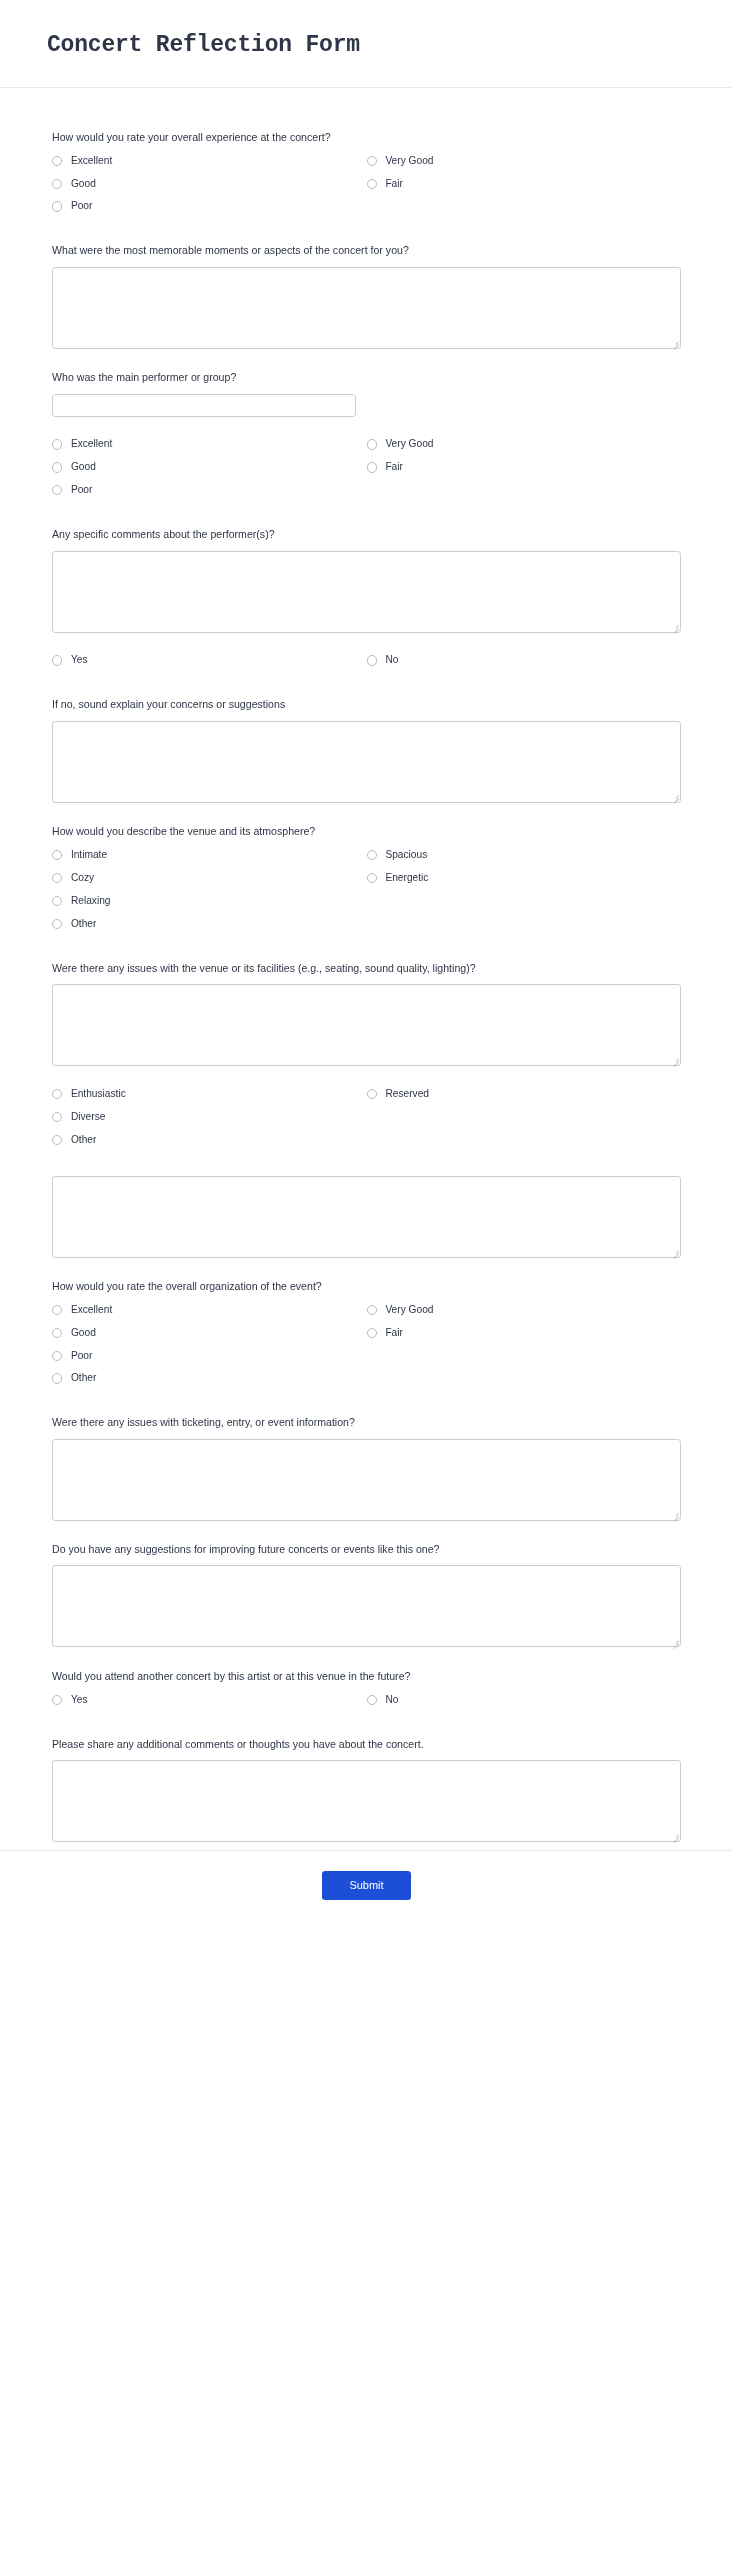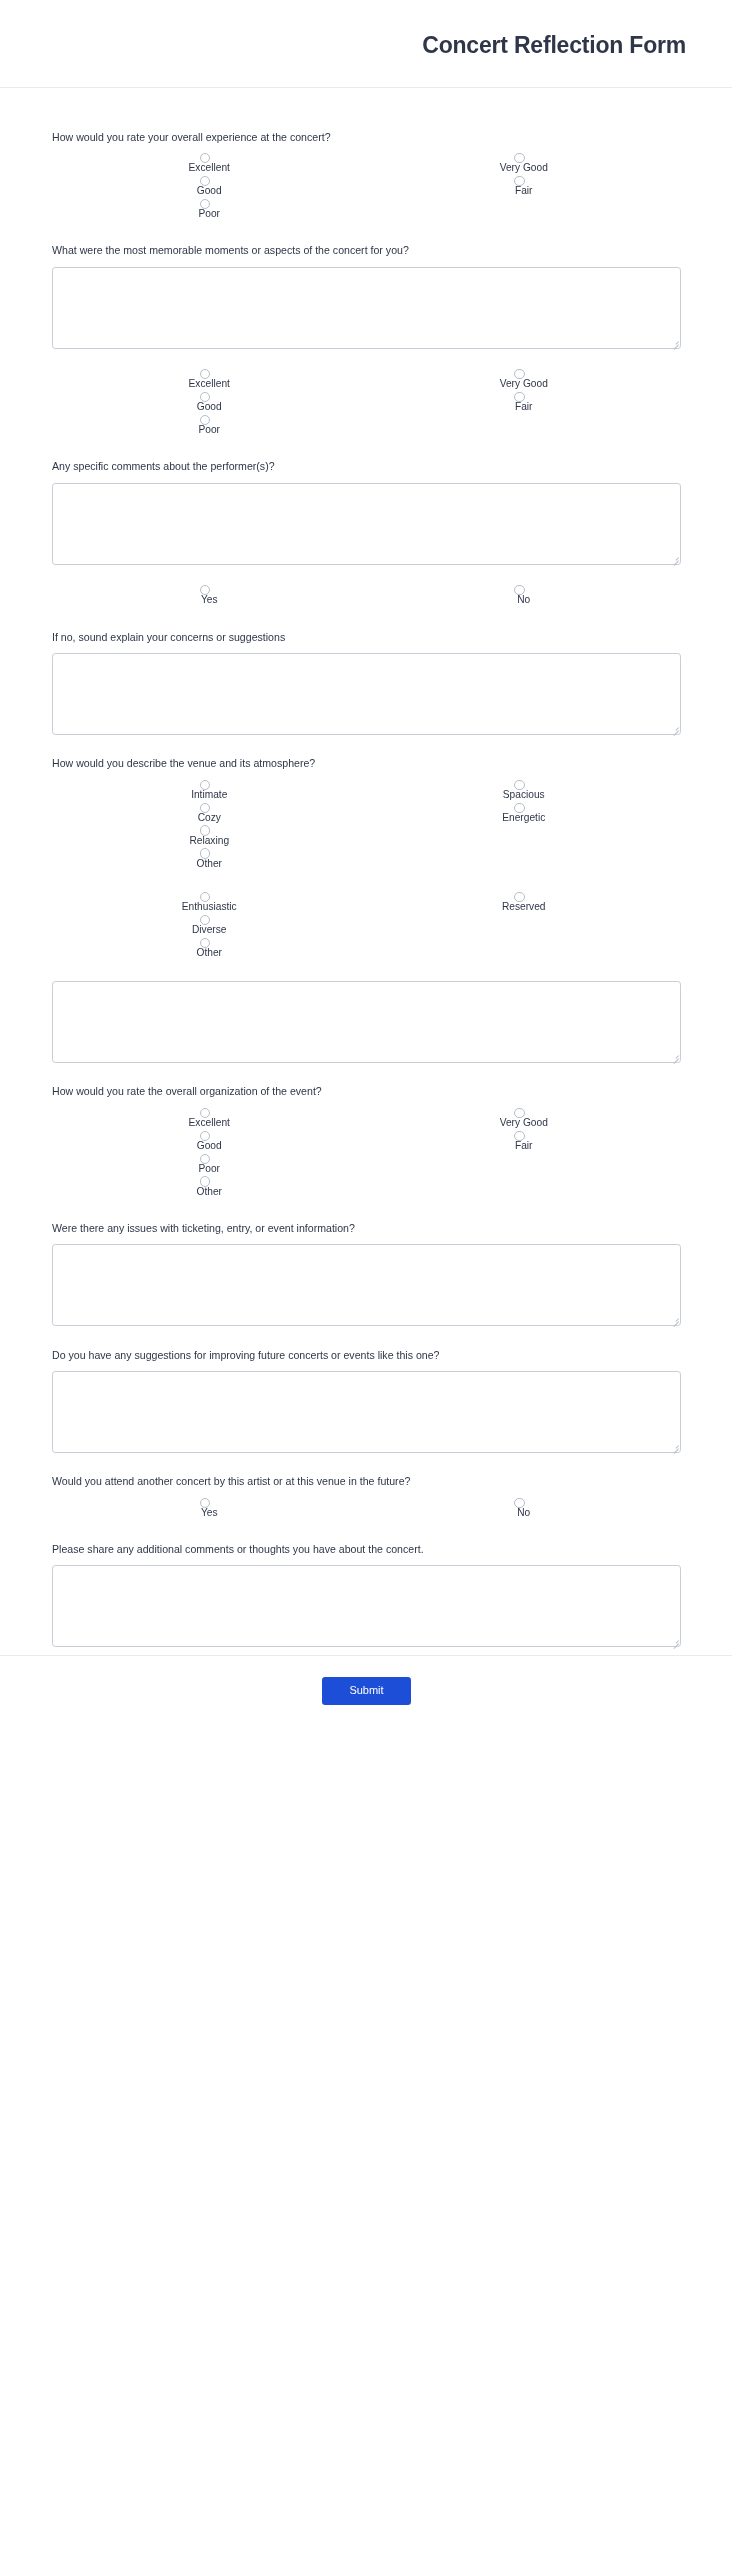--- a/index.html
+++ b/index.html
@@ -17,22 +17,23 @@
 
   .page {
     width: 733px;
     margin: 0 auto;
     background: #ffffff;
   }
 
   
   .form-header {
     padding: 31.5px 47px 20.5px 47px;
-    text-align: right;
+    text-align: left;
     border-bottom: 0.8px solid #e8eaee;
+    font-family: Liberation Mono, monospace;
   }
   .form-title {
     margin: 0 0 7.9px 0;
     font-size: 23px;
     line-height: 1.2;
     font-weight: bold;
     color: #2e3648;
     letter-spacing: -0.2px;
   }
   .form-subtitle {
@@ -73,21 +74,20 @@
   .radio-grid.rows-1 { grid-template-rows: repeat(1, auto); }
   .radio-grid.rows-3 { grid-template-rows: repeat(3, auto); }
   .radio-grid.rows-4 { grid-template-rows: repeat(4, auto); }
 
   .radio-option {
     display: flex;
     align-items: center;
     height: 15px;
     margin: 0 0 7.9px 0;
     cursor: pointer;
-    flex-direction: column;
   }
   .radio-mark {
     flex: 0 0 auto;
     width: 10.2px;
     height: 10.2px;
     border: 0.8px solid #b6bdc8;
     border-radius: 50%;
     background: #ffffff;
     margin-right: 8.7px;
   }
@@ -216,20 +216,24 @@
         </div>
       </div>
       <div class="field-block">
         <label class="field-label">What were the most memorable moments or aspects of the concert for you?</label>
         <div class="textarea-wrap">
           <textarea class="text-area" placeholder="" style=""></textarea>
           <span class="resize-handle"></span>
         </div>
       </div>
       <div class="field-block">
+        <label class="field-label">Who was the main performer or group?</label>
+        <input type="text" class="text-input" placeholder="" style="">
+      </div>
+      <div class="field-block">
         <div class="radio-grid rows-3">
           <div class="radio-option">
             <span class="radio-mark"></span>
             <span class="radio-text">Excellent</span>
           </div>
           <div class="radio-option">
             <span class="radio-mark"></span>
             <span class="radio-text">Good</span>
           </div>
           <div class="radio-option">
@@ -292,20 +296,27 @@
             <span class="radio-text">Other</span>
           </div>
           <div class="radio-option">
             <span class="radio-mark"></span>
             <span class="radio-text">Spacious</span>
           </div>
           <div class="radio-option">
             <span class="radio-mark"></span>
             <span class="radio-text">Energetic</span>
           </div>
+        </div>
+      </div>
+      <div class="field-block">
+        <label class="field-label">Were there any issues with the venue or its facilities (e.g., seating, sound quality, lighting)?</label>
+        <div class="textarea-wrap">
+          <textarea class="text-area" placeholder="" style=""></textarea>
+          <span class="resize-handle"></span>
         </div>
       </div>
       <div class="field-block">
         <div class="radio-grid rows-3">
           <div class="radio-option">
             <span class="radio-mark"></span>
             <span class="radio-text">Enthusiastic</span>
           </div>
           <div class="radio-option">
             <span class="radio-mark"></span>

